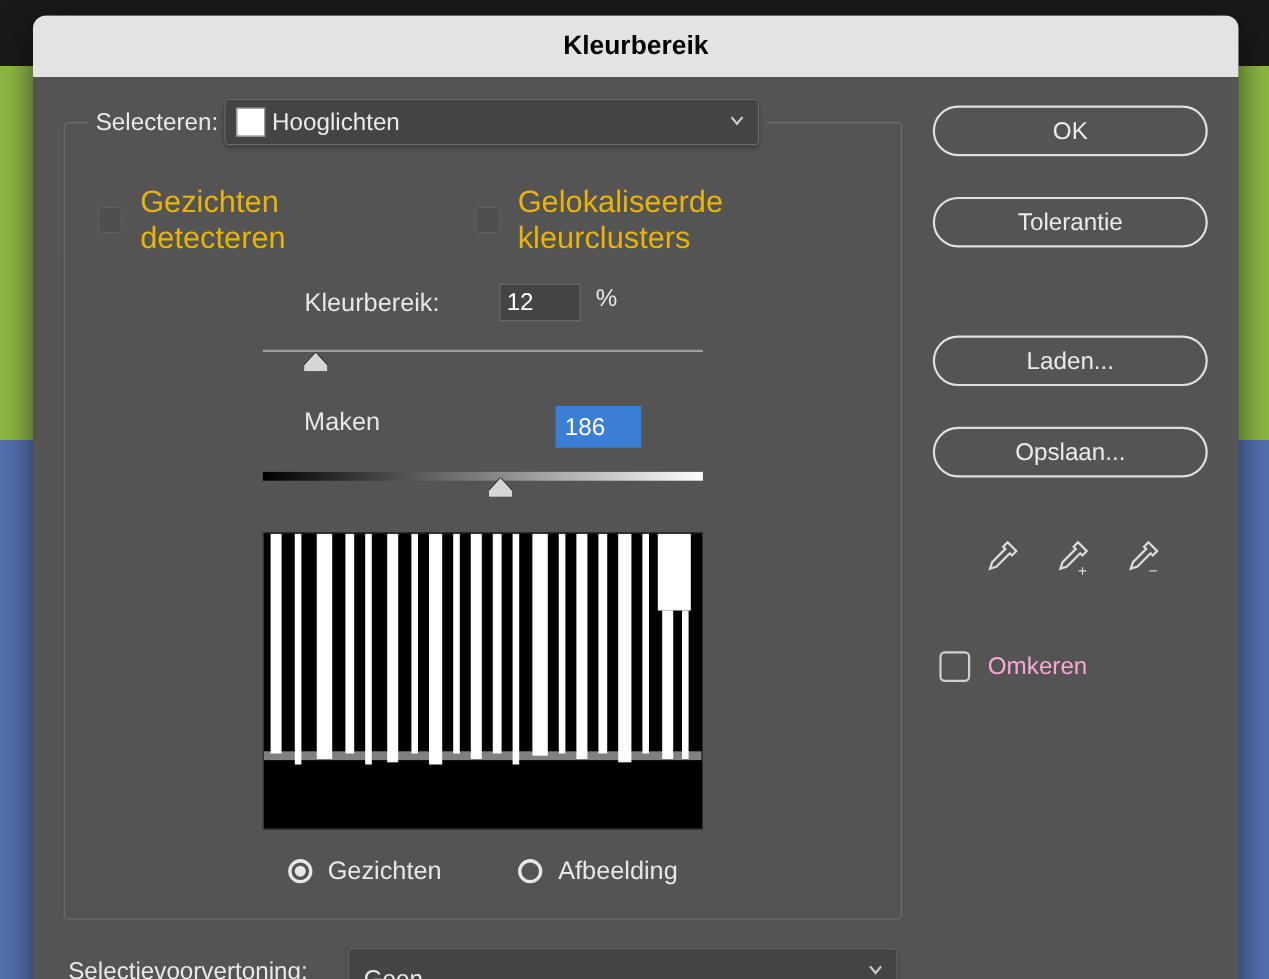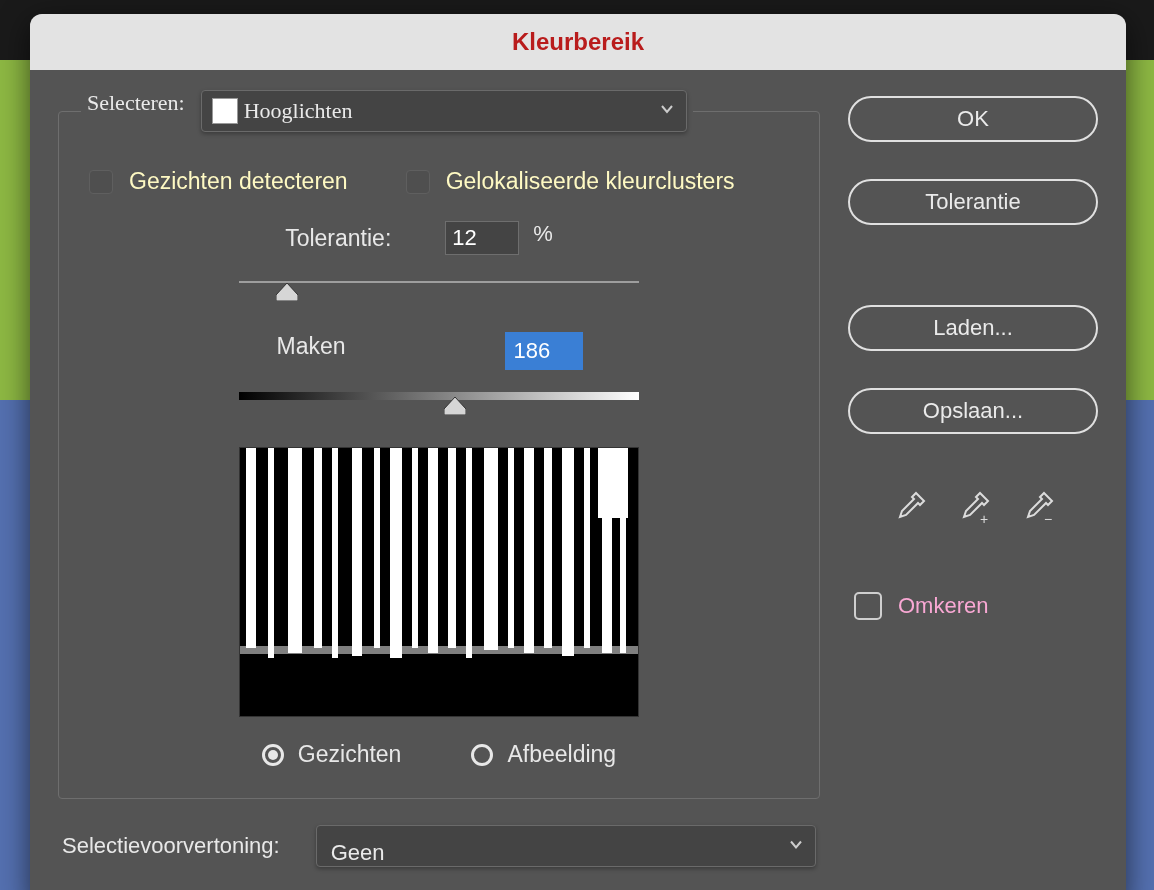--- a/index.html
+++ b/index.html
@@ -16,21 +16,21 @@
     top: 14px;
     left: 30px;
     width: 1096px;
     background: #545454;
     border-radius: 12px;
     box-shadow: 0 8px 30px rgba(0,0,0,0.6);
     overflow: hidden;
   }
   .titlebar {
     background: #e3e3e3;
-    color: #b91c1c;
+    color: #000000;
     font-weight: 700;
     font-size: 24px;
     text-align: center;
     padding: 14px 0;
   }
   .content {
     display: flex;
     padding: 20px 28px 30px 28px;
     gap: 28px;
     color: #e8e8e8;
@@ -46,24 +46,23 @@
     padding-top: 6px;
   }
   fieldset.group {
     border: 1px solid #6e6e6e;
     border-radius: 4px;
     padding: 12px 22px 30px 22px;
     margin: 0 0 26px 0;
   }
   .row {
     display: flex;
-    align-items: flex-start;
-    gap: 16px;
-    font-size: 22px;
-    font-family: Liberation Serif, serif;
+    align-items: center;
+    gap: 6px;
+    font-size: 22px;
   }
   .row-select {
     padding: 0 0 4px 0;
   }
   .label {
     color: #eaeaea;
   }
   .select {
     position: relative;
     flex: 0 0 438px;
@@ -91,22 +90,22 @@
     right: 12px;
     top: 50%;
     transform: translateY(-50%);
     font-size: 14px;
     color: #ccc;
   }
   .checks {
     display: flex;
     gap: 58px;
     padding: 24px 0 20px 8px;
-    font-size: 23px;
-    color: #fef9c3;
+    font-size: 28px;
+    color: #eab308;
   }
   .chk {
     display: flex;
     align-items: center;
     gap: 16px;
     cursor: default;
   }
   .chkbox {
     width: 22px;
     height: 22px;
@@ -320,21 +319,21 @@
             <span>Gezichten detecteren</span>
           </div>
           <div class="chk">
             <span class="chkbox disabled"></span>
             <span>Gelokaliseerde kleurclusters</span>
           </div>
         </div>
 
         <div class="slider-row">
           <div class="slider-head">
-            <span>Tolerantie:</span>
+            <span>Kleurbereik:</span>
             <span style="display:flex;gap:14px;margin-left:14px;">
               <input class="numbox" value="12" style="">
               <span class="unit">%</span>
             </span>
           </div>
           <div class="slider">
             <div class="track"></div>
             <div class="thumb" id="thumb1" style="left: 12%;">
               <svg width="22" height="18" viewBox="0 0 22 18">
                   <path d="M11 0 L22 12 L22 18 L0 18 L0 12 Z" fill="#d6d6d6" stroke="#333"></path>

